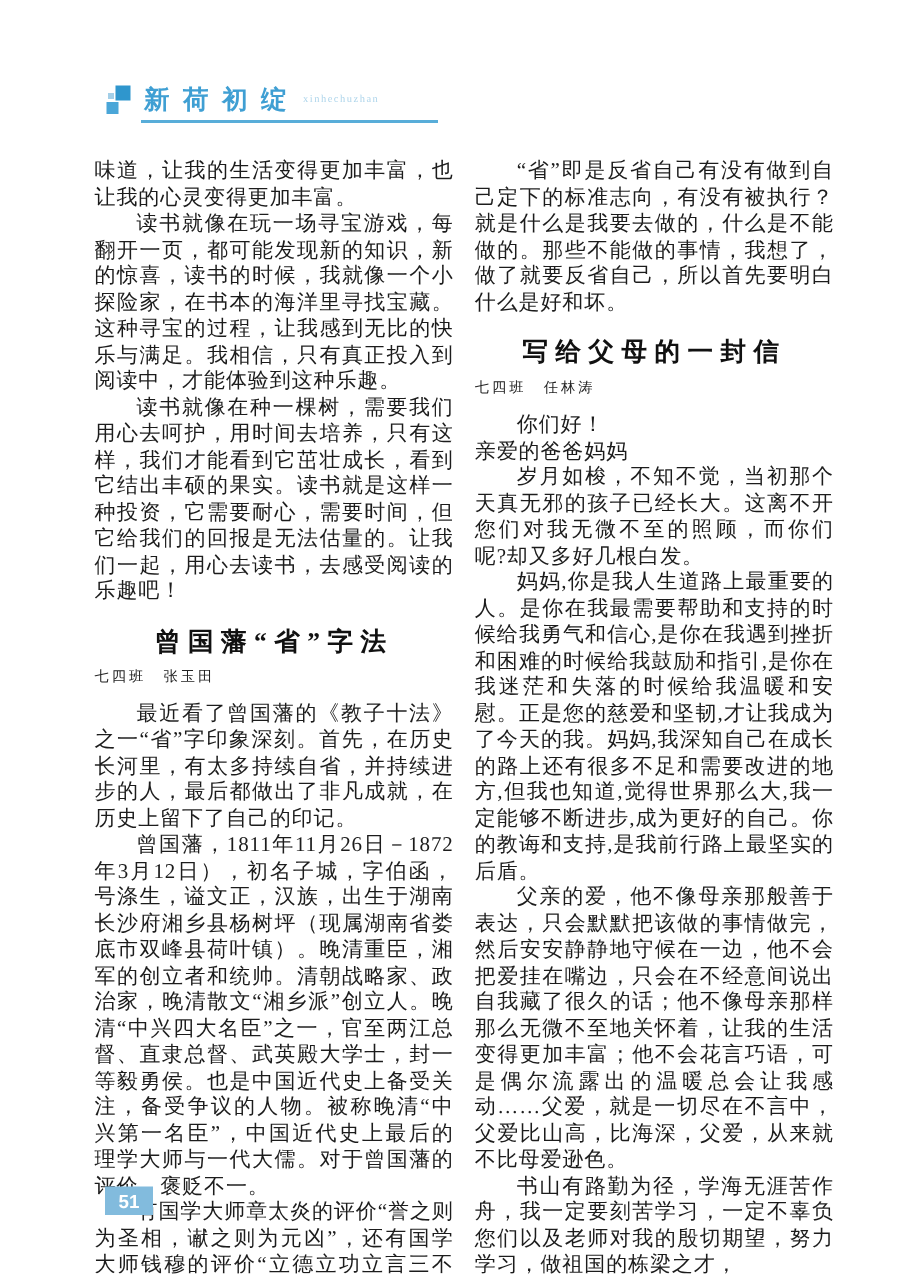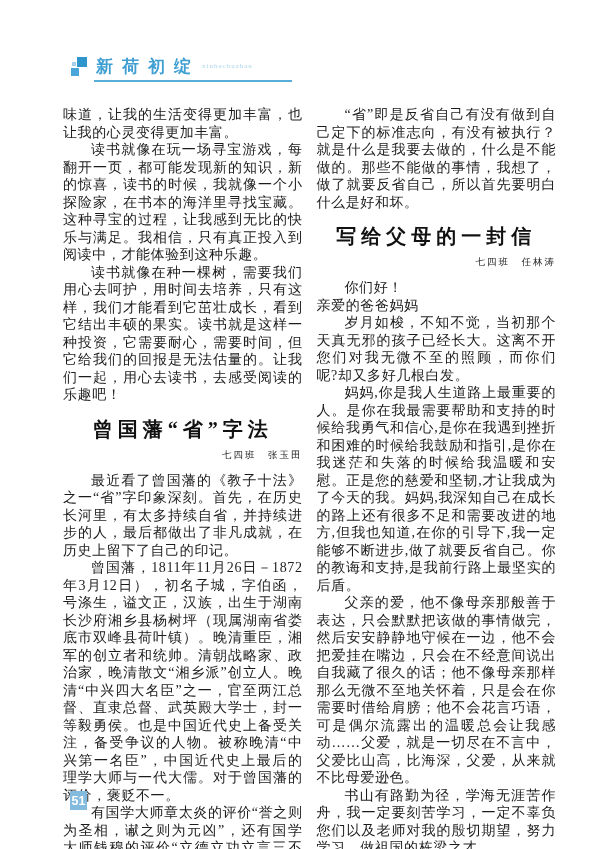--- a/index.html
+++ b/index.html
@@ -40,34 +40,34 @@
   }
   .col{flex:1;min-width:0;}
   .para{
     margin:0;
     font-size:14px;line-height:17.5px;letter-spacing:0.6px;
     text-align:justify;text-justify:inter-ideograph;
   }
   .para.indent{text-indent:2em;}
   .article-title{
     margin:12px 0 6px 0;
-    font-size:20px;font-weight:bold;
+    font-size:17px;font-weight:bold;
     text-align:center;letter-spacing:5px;
     color:#111;white-space:nowrap;
   }
   .byline{
     margin:0 0 10px 0;
     font-size:9.5px;letter-spacing:2px;
-    text-align:right;color:#222;
+    text-align:left;color:#222;
   }
 
   
   .page-number{
     position:absolute;left:70px;top:791px;
-    width:17px;height:19px;
+    width:32px;height:19px;
     background:#82bbdd;color:#ffffff;
     font-family:"Liberation Sans","DejaVu Sans",sans-serif;
     font-size:12.5px;font-weight:bold;
     display:flex;align-items:center;justify-content:center;
   }
 </style>
 </head>
 <body>
 
 <div class="page">
@@ -97,21 +97,21 @@
         <p class="para indent">有国学大师章太炎的评价“誉之则为圣相，谳之则为元凶”，还有国学大师钱穆的评价“立德立功立言三不朽，为师为将为相一完人”。但他在教育子弟，教育学生，教育团队的后来者的这一点上，古今的评价，是没有争议的，完全统一。</p>
         <p class="para indent">虽然有时候想一想，觉得世界那么大，我们多数人都是其中再平凡不过的一个，自省对我们有多大影响呢？我们真的不能因为平凡，就</p>
       </div>
     <div class="col">
         <p class="para indent">“省”即是反省自己有没有做到自己定下的标准志向，有没有被执行？就是什么是我要去做的，什么是不能做的。那些不能做的事情，我想了，做了就要反省自己，所以首先要明白什么是好和坏。</p>
         <h2 class="article-title">写给父母的一封信</h2>
         <div class="byline">七四班　任林涛</div>
         <p class="para indent">你们好！</p>
         <p class="para">亲爱的爸爸妈妈</p>
         <p class="para indent">岁月如梭，不知不觉，当初那个天真无邪的孩子已经长大。这离不开您们对我无微不至的照顾，而你们呢?却又多好几根白发。</p>
-        <p class="para indent">妈妈,你是我人生道路上最重要的人。是你在我最需要帮助和支持的时候给我勇气和信心,是你在我遇到挫折和困难的时候给我鼓励和指引,是你在我迷茫和失落的时候给我温暖和安慰。正是您的慈爱和坚韧,才让我成为了今天的我。妈妈,我深知自己在成长的路上还有很多不足和需要改进的地方,但我也知道,在你的引导下,我一定能够不断进步,做了就要反省自己。你的教诲和支持,是我前行路上最坚实的后盾。</p>
-        <p class="para indent">父亲的爱，他不像母亲那般善于表达，只会默默把该做的事情做完，然后安安静静地守候在一边，他不会把爱挂在嘴边，只会在不经意间说出自我藏了很久的话；他不像母亲那样那么无微不至地关怀着，只是会在你需要时借给肩膀；他不会花言巧语，可是偶尔流露出的温暖总会让我感动……父爱，就是一切尽在不言中，父爱比山高，比海深，父爱，从来就不比母爱逊色。</p>
+        <p class="para indent">妈妈,你是我人生道路上最重要的人。是你在我最需要帮助和支持的时候给我勇气和信心,是你在我遇到挫折和困难的时候给我鼓励和指引,是你在我迷茫和失落的时候给我温暖和安慰。正是您的慈爱和坚韧,才让我成为了今天的我。妈妈,我深知自己在成长的路上还有很多不足和需要改进的地方,但我也知道,觉得世界那么大,我一定能够不断进步,成为更好的自己。你的教诲和支持,是我前行路上最坚实的后盾。</p>
+        <p class="para indent">父亲的爱，他不像母亲那般善于表达，只会默默把该做的事情做完，然后安安静静地守候在一边，他不会把爱挂在嘴边，只会在不经意间说出自我藏了很久的话；他不像母亲那样那么无微不至地关怀着，让我的生活变得更加丰富；他不会花言巧语，可是偶尔流露出的温暖总会让我感动……父爱，就是一切尽在不言中，父爱比山高，比海深，父爱，从来就不比母爱逊色。</p>
         <p class="para indent">书山有路勤为径，学海无涯苦作舟，我一定要刻苦学习，一定不辜负您们以及老师对我的殷切期望，努力学习，做祖国的栋梁之才，</p>
       </div>
   </div>
 
   <div class="page-number">51</div>
 
 </div>
 
 </body></html>

